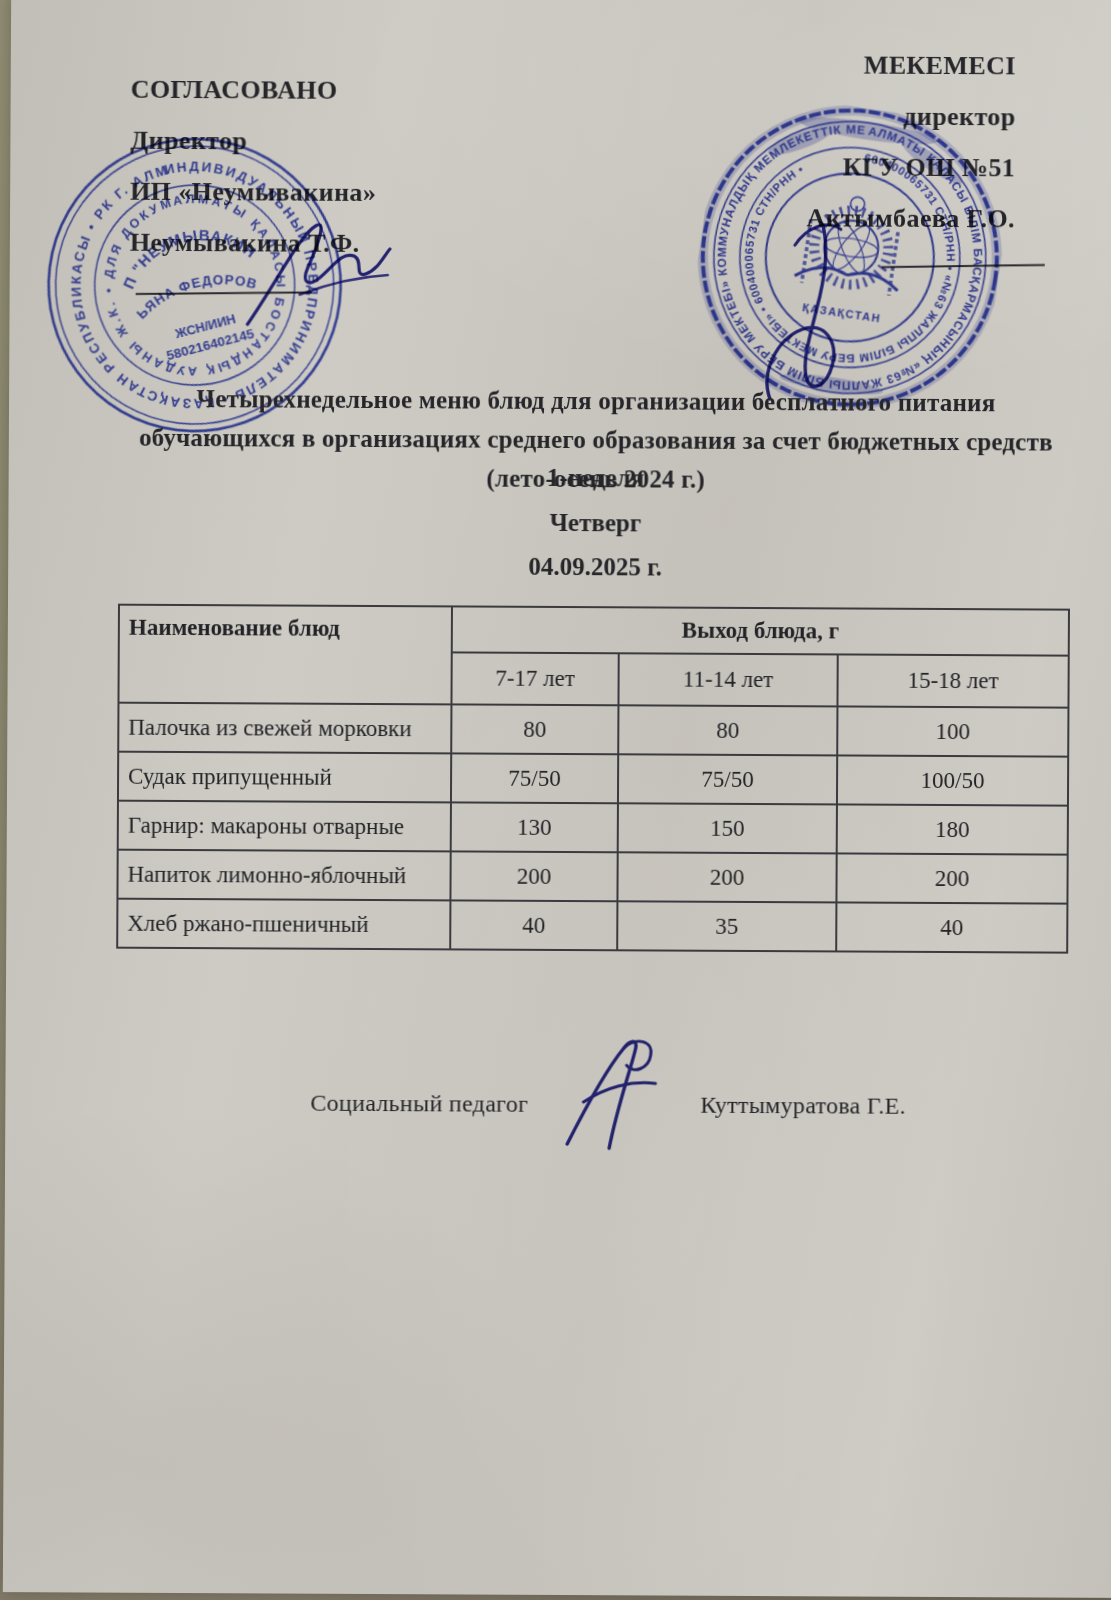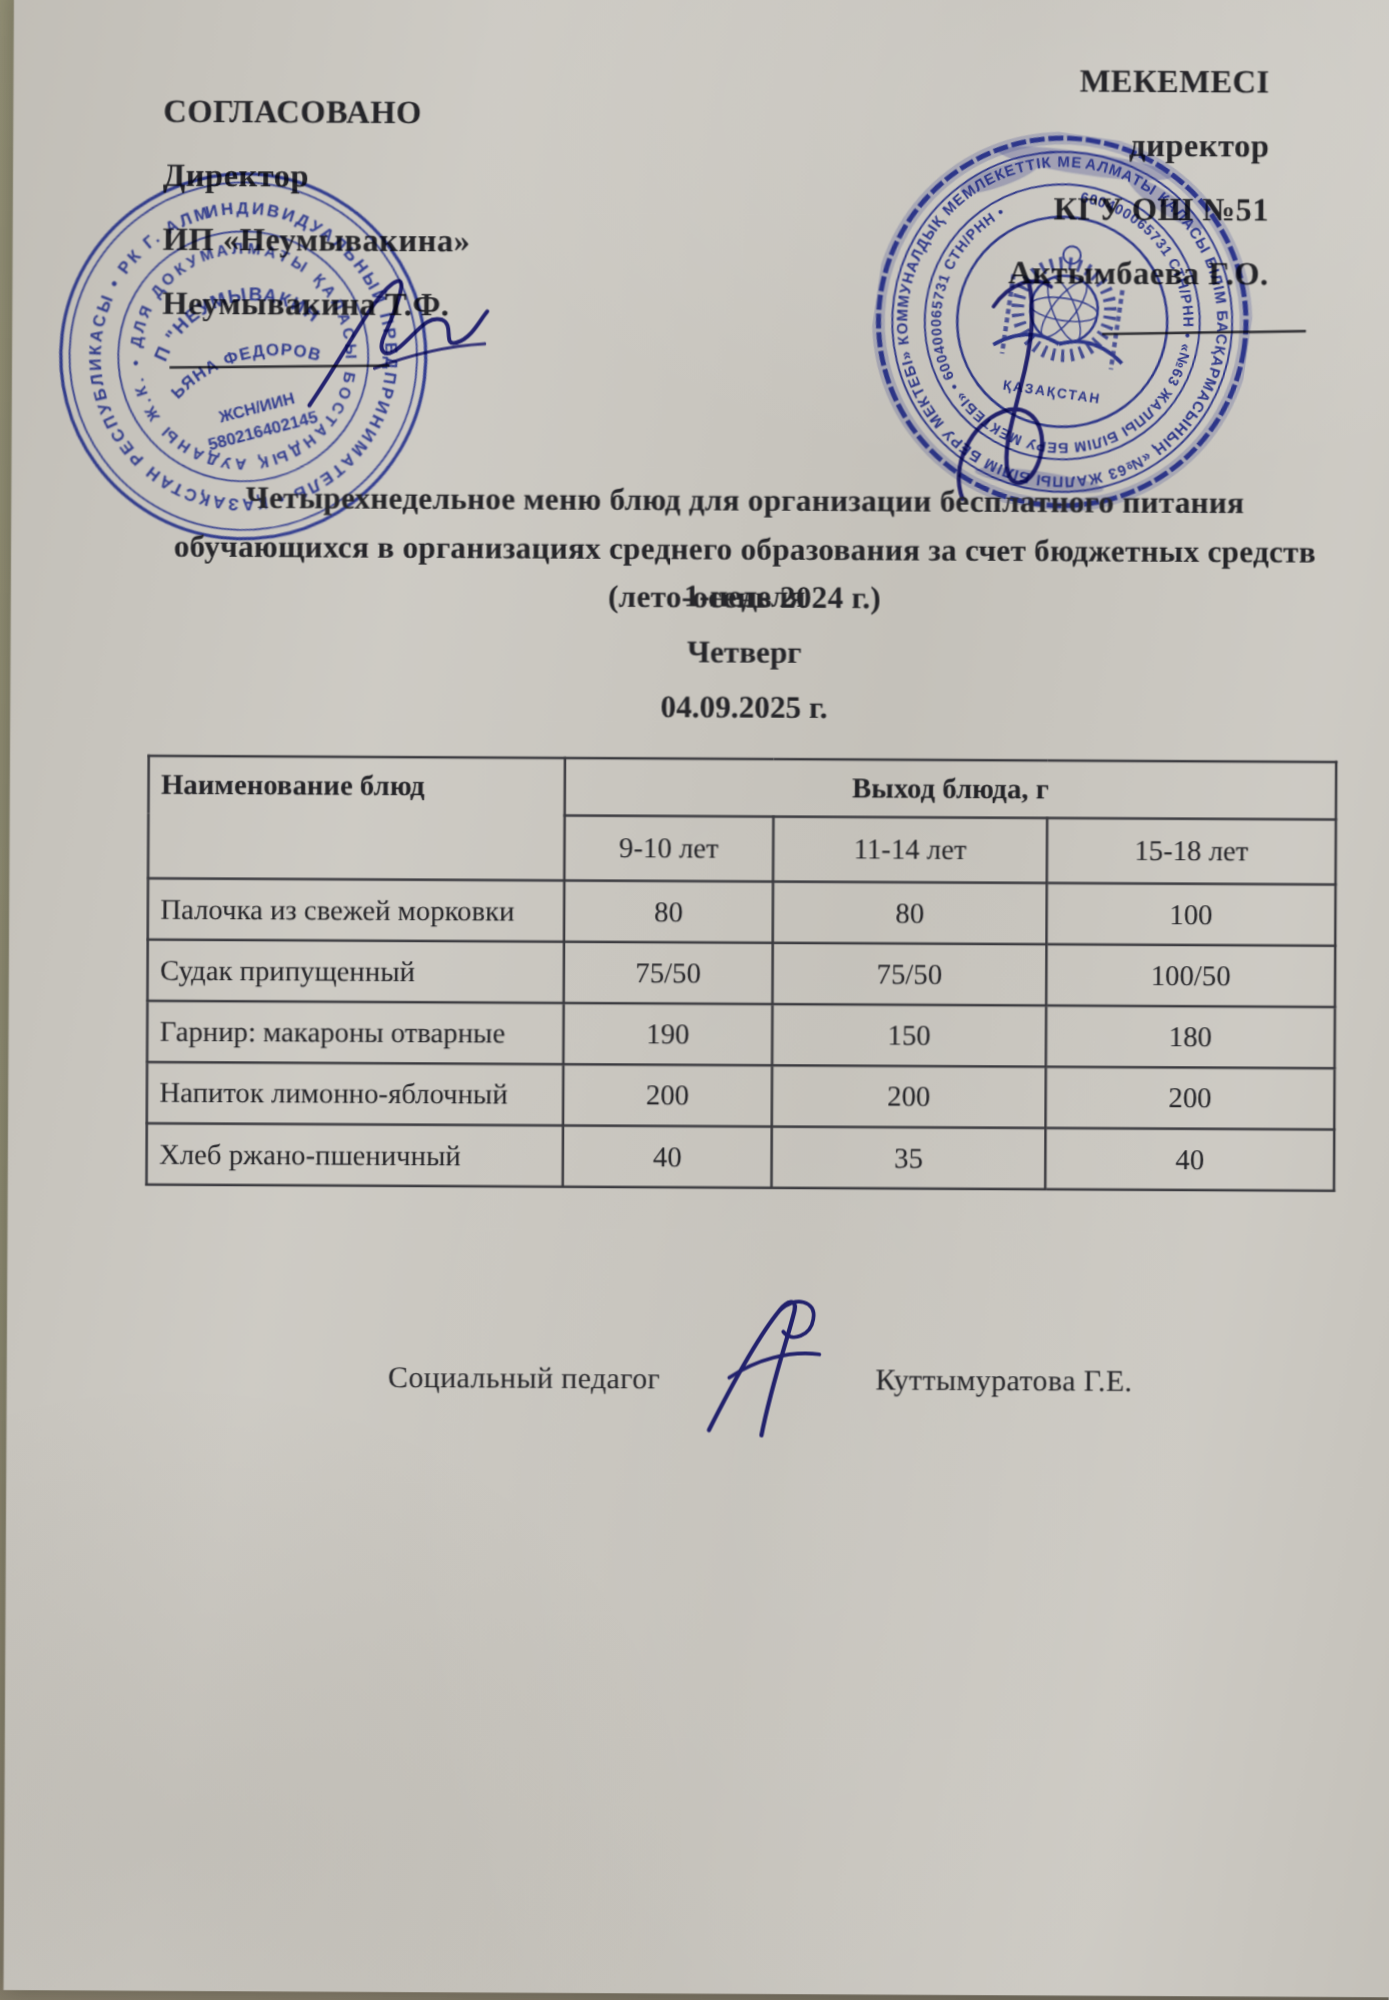--- a/index.html
+++ b/index.html
@@ -147,39 +147,39 @@
         <col style="width:167px">
         <col style="width:219px">
         <col style="width:231px">
       </colgroup>
     <tbody>
         <tr style="height:46px">
       <td class="cname bold" rowspan="2" style="vertical-align:top;padding-top:9px;">Наименование блюд</td>
       <td class="cval bold" colspan="3">Выход блюда, г</td>
     </tr>
     <tr style="height:52px">
-      <td class="cval">9-10 лет</td>
+      <td class="cval">7-17 лет</td>
       <td class="cval">11-14 лет</td>
       <td class="cval">15-18 лет</td>
     </tr>
     <tr style="height:49px">
       <td class="cname">Палочка из свежей морковки</td>
       <td class="cval">80</td>
       <td class="cval">80</td>
       <td class="cval">100</td>
     </tr>
     <tr style="height:49px">
       <td class="cname">Судак припущенный</td>
       <td class="cval">75/50</td>
       <td class="cval">75/50</td>
       <td class="cval">100/50</td>
     </tr>
     <tr style="height:49px">
       <td class="cname">Гарнир: макароны отварные</td>
-      <td class="cval">190</td>
+      <td class="cval">130</td>
       <td class="cval">150</td>
       <td class="cval">180</td>
     </tr>
     <tr style="height:49px">
       <td class="cname">Напиток лимонно-яблочный</td>
       <td class="cval">200</td>
       <td class="cval">200</td>
       <td class="cval">200</td>
     </tr>
     <tr style="height:49px">

